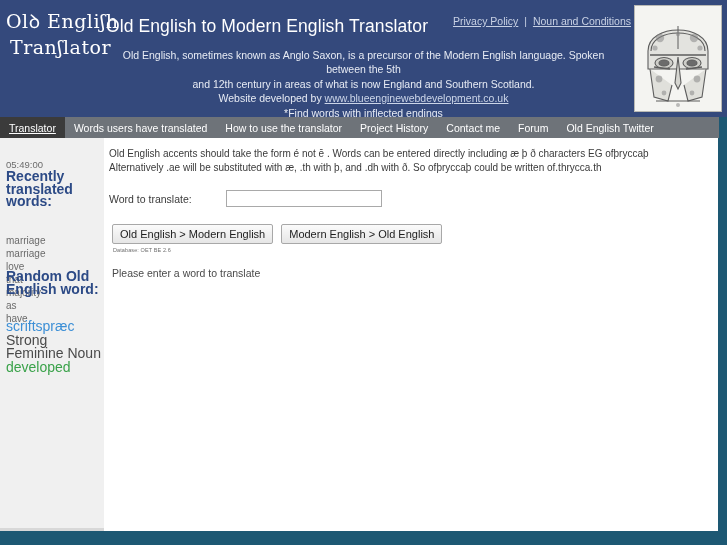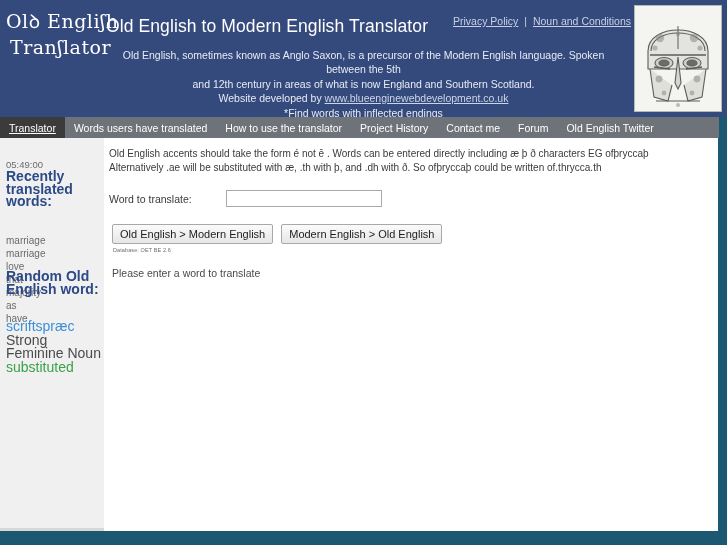--- a/index.html
+++ b/index.html
@@ -363,21 +363,21 @@
         <li>majority</li>
         <li>as</li>
         <li>have</li>
       </ul>
 
       <div class="panel-heading" id="random-heading">Random Old English word:</div>
 
       <div id="random-block">
         <span id="random-word">scriftspræc</span>
         <span id="random-pos">Strong Feminine Noun</span>
-        <span id="random-meaning">substituted</span>
+        <span id="random-meaning">developed</span>
       </div>
     </div>
 
     <div id="main">
 
       <p id="instructions">
         <span class="line">Old English accents should take the form é not ē . Words can be entered directly including æ þ ð characters EG ofþryccaþ</span>
         <span class="line">Alternatively .ae will be substituted with æ, .th with þ, and .dh with ð. So ofþryccaþ could be written of.thrycca.th</span>
       </p>
 

